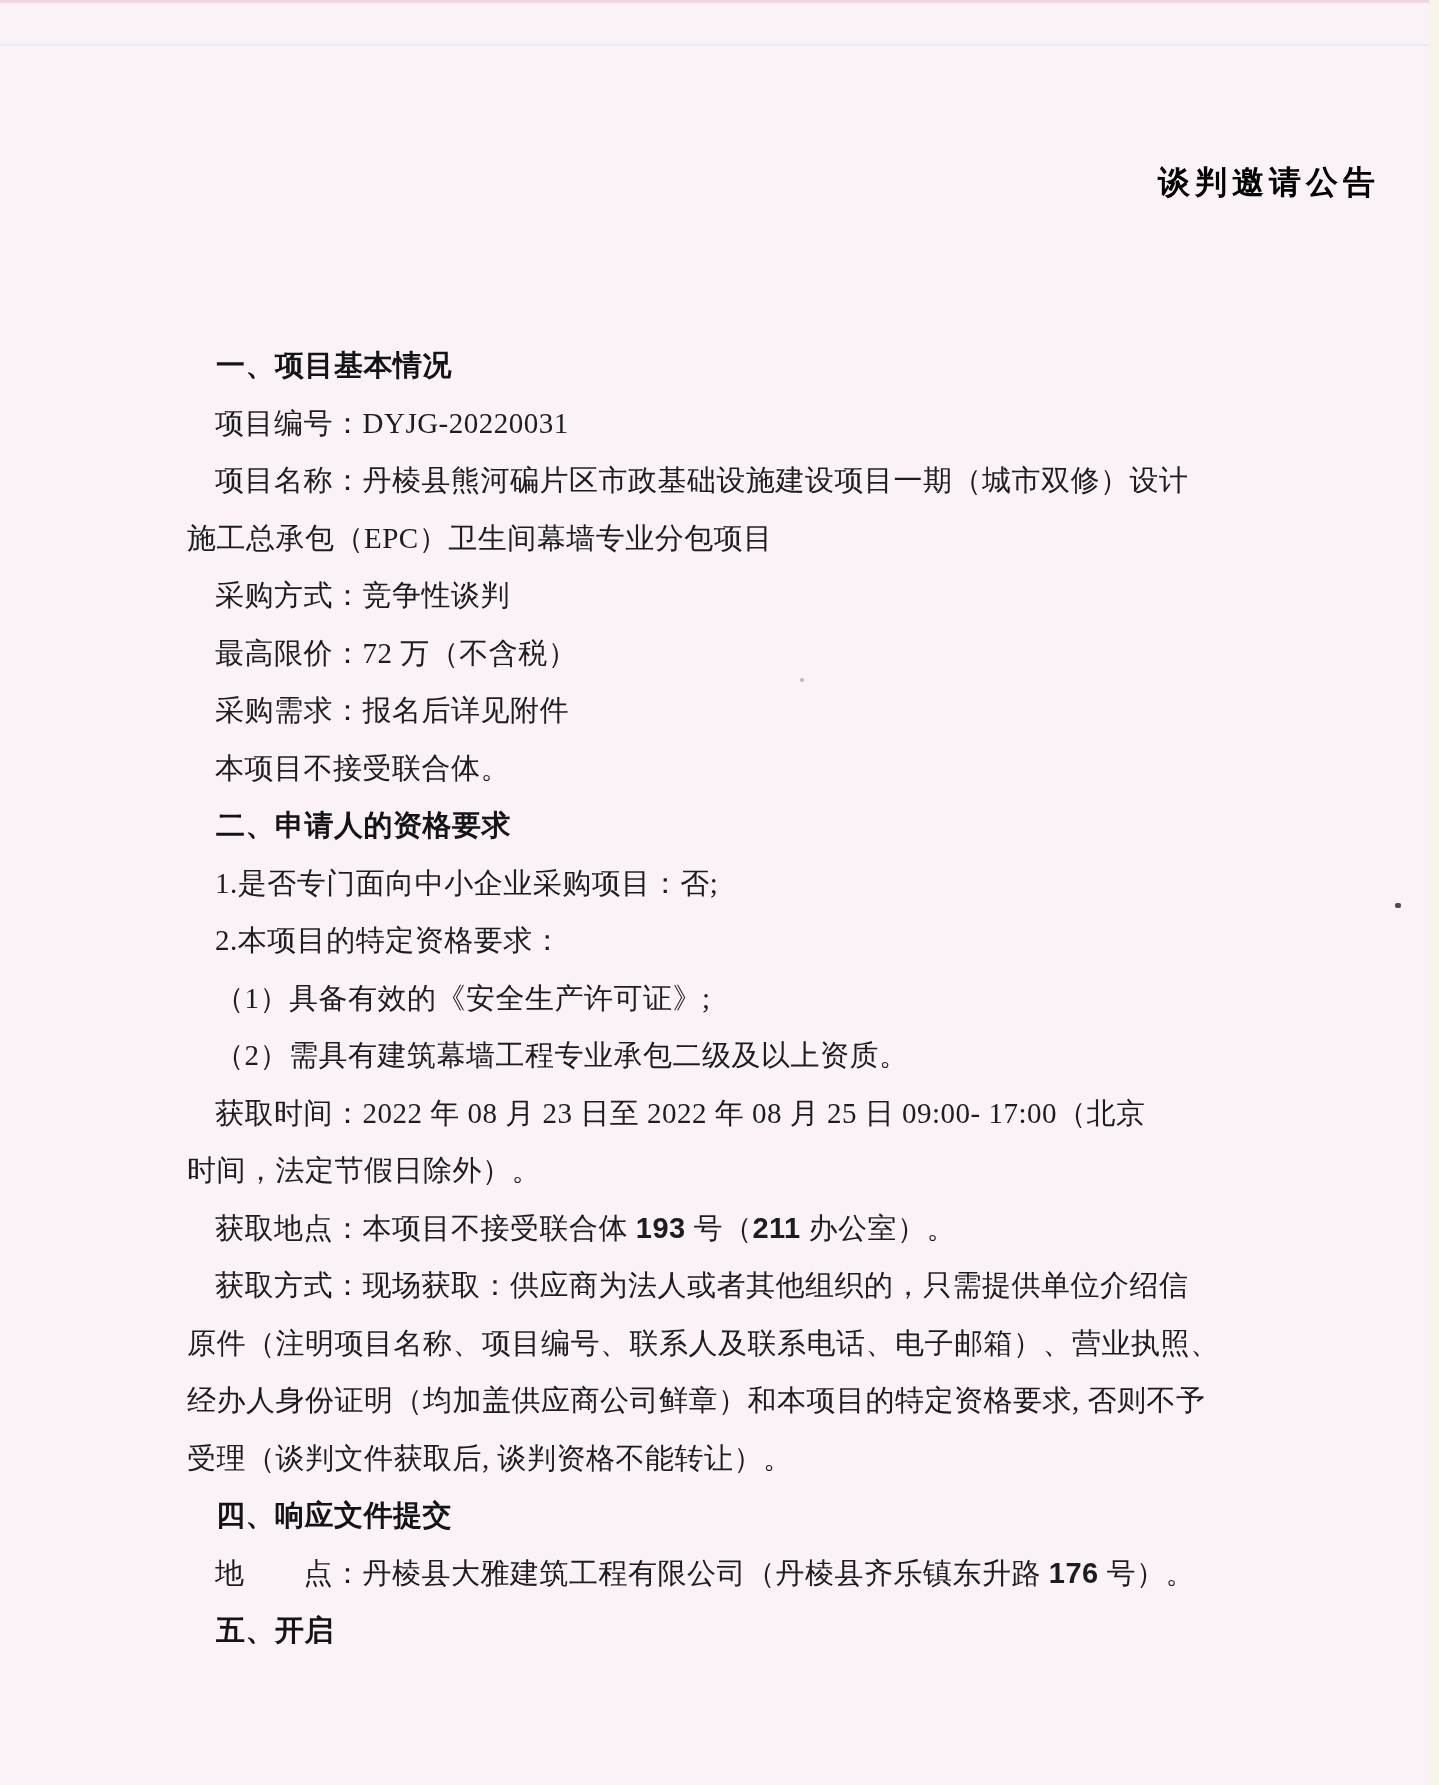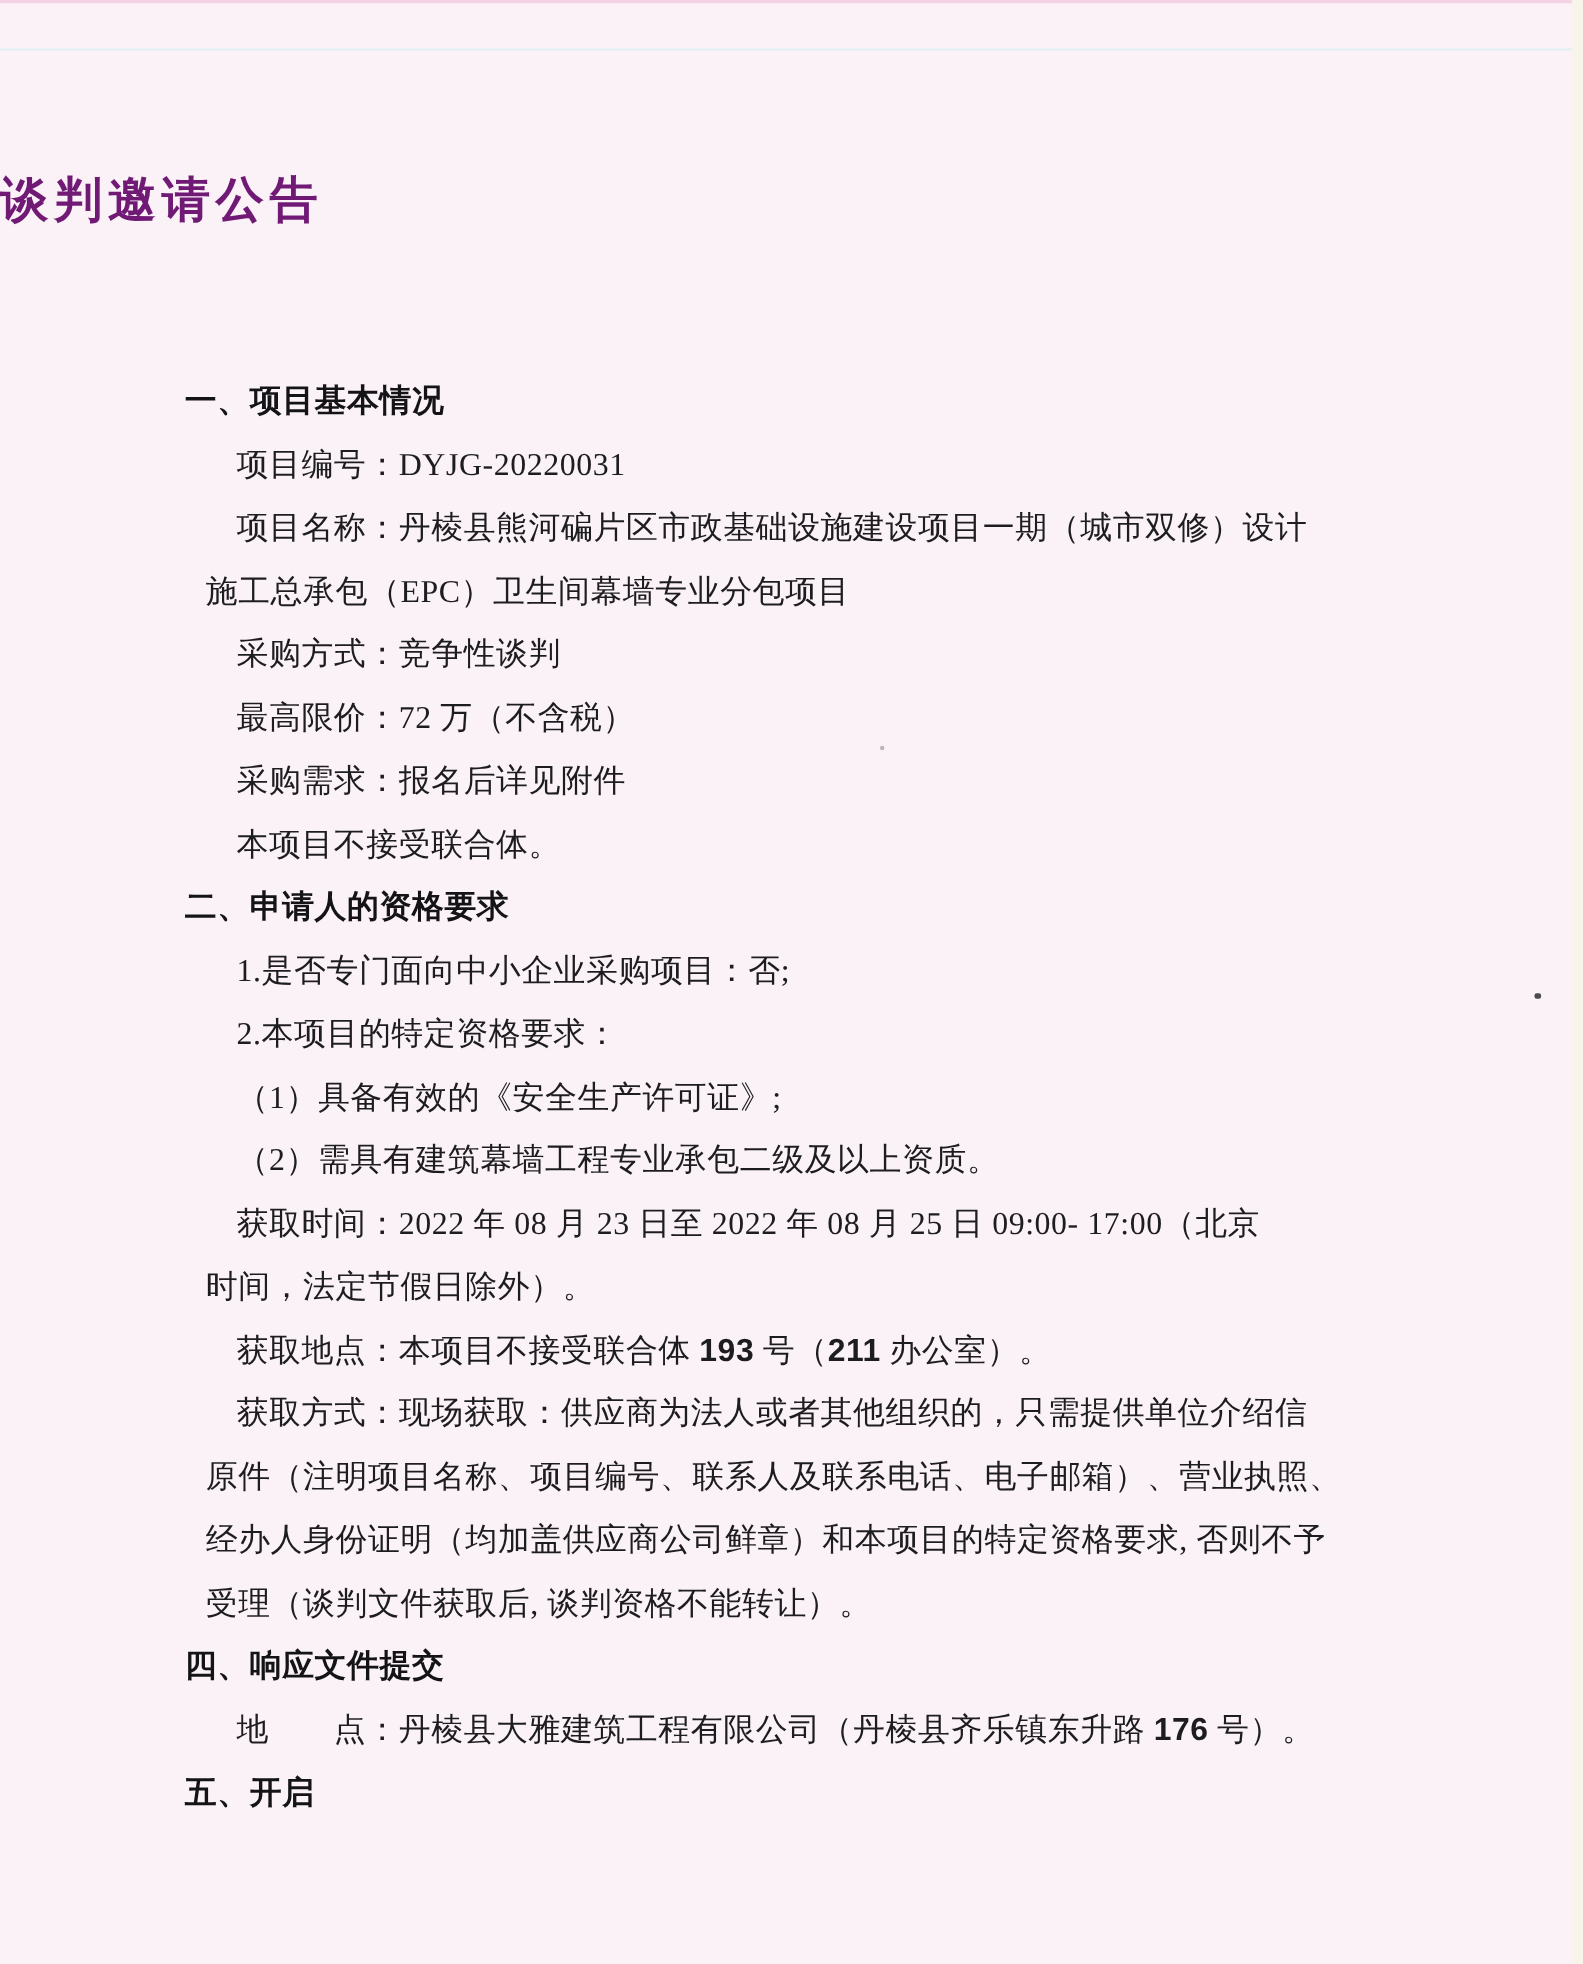--- a/index.html
+++ b/index.html
@@ -13,39 +13,40 @@
   }
   
   .topline   { position: absolute; top: 0; left: 0; width: 100%; height: 3px; background: #f4d3e4; }
   .blueline  { position: absolute; top: 44px; left: 0; width: 100%; height: 2px; background: #ddeef6; opacity: .8; }
   .edgestrip { position: absolute; top: 0; right: 0; width: 10px; height: 100%; background: #f7f4e9; }
   .speck-a   { position: absolute; left: 1395px; top: 903px; width: 6px; height: 5px; background: #4c4a4a; border-radius: 2px; }
   .speck-b   { position: absolute; left: 800px; top: 678px; width: 4px; height: 4px; background: #c3b2b4; border-radius: 50%; }
 
   .title {
     position: absolute; top: 156px; left: 0; width: 1380px;
-    text-align: left;
-    font-size: 44px; line-height: 52px; font-weight: bold;
+    text-align: right;
+    font-size: 32px; line-height: 52px; font-weight: bold;
     letter-spacing: 5px;
-    color: #701a75;
+    color: #000000;
   }
   .doc {
     position: absolute; left: 168px; top: 337px; width: 1110px;
     font-size: 29px;
   }
   .ln {
     height: 57.5px; line-height: 57.5px;
     white-space: nowrap;
     letter-spacing: 0.5px;
   }
   .h  {
     font-family: "Liberation Sans", sans-serif;
     font-weight: bold;
     font-size: 29px;
     color: #141316;
+    margin-left: 48px;
   }
   .i  { padding-left: 47px; }
   .f  { padding-left: 0; margin-left: 19px; }
   .b  { font-weight: bold; font-family: Liberation Sans, sans-serif; }
 </style>
 </head>
 <body>
 
 <div class="topline"></div>
 <div class="blueline"></div>

